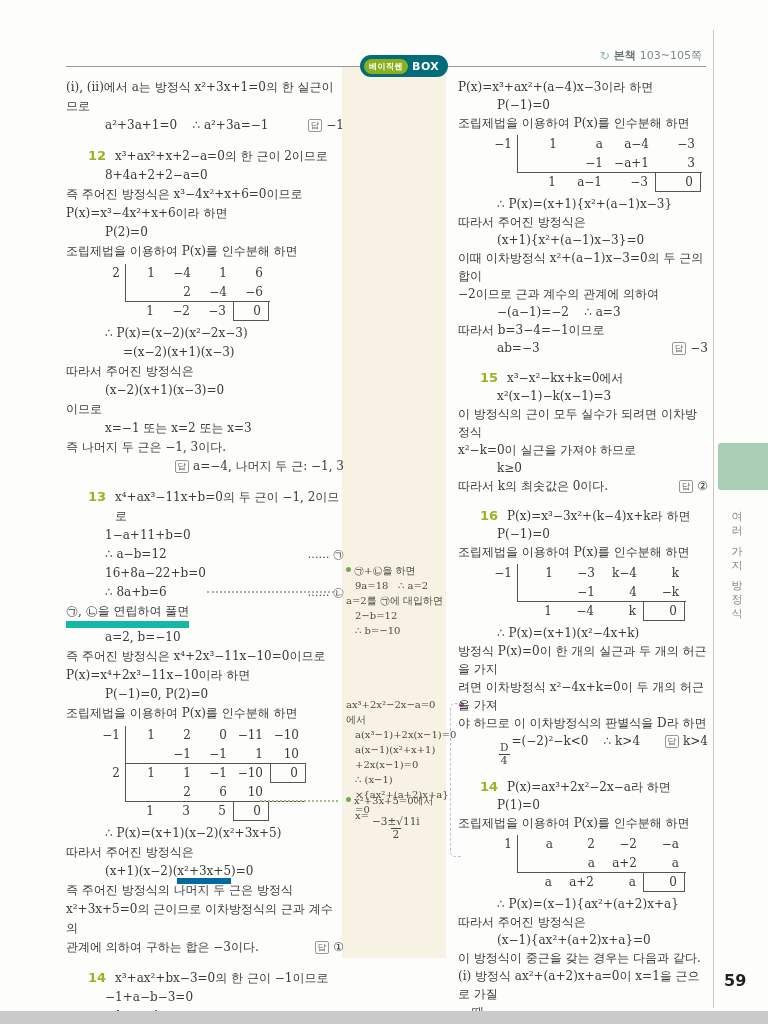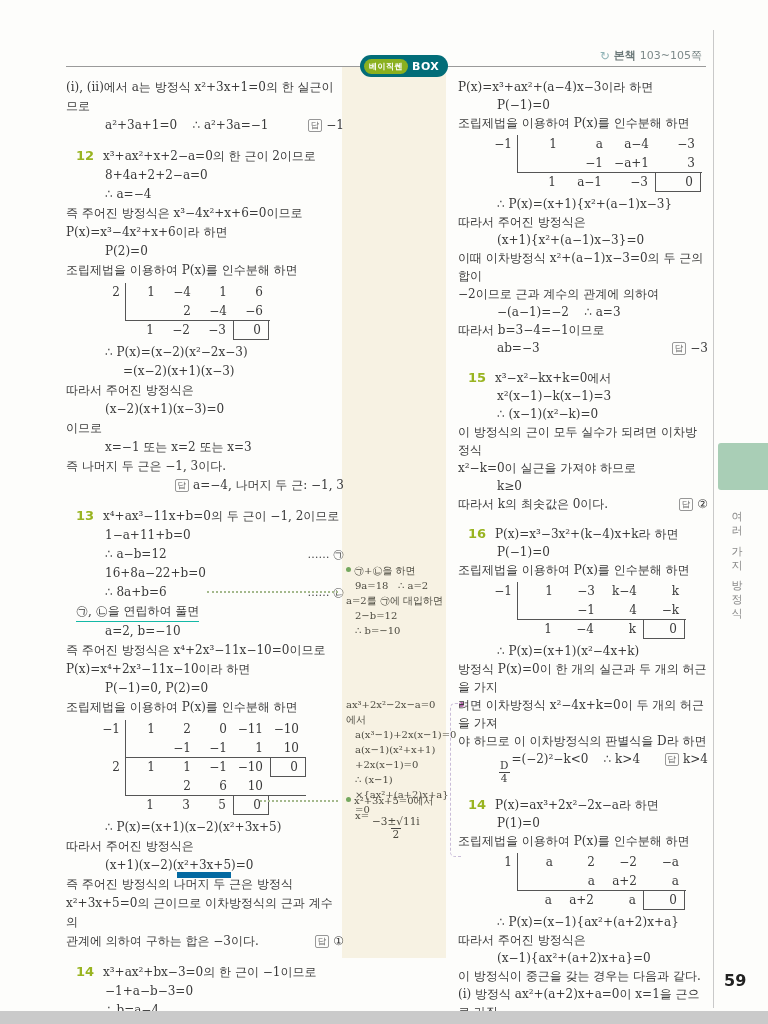--- a/index.html
+++ b/index.html
@@ -32,24 +32,24 @@
   .col{position:absolute;top:78px;font-size:12px;}
   #col-left{left:66px;width:278px;}
   #col-right{left:458px;width:250px;}
   .block{margin-bottom:12px;}
   .line{display:flex;align-items:baseline;line-height:19px;min-height:19px;}
   #col-right .line{line-height:18px;min-height:18px;}
   .ltext{white-space:pre-wrap;}
   .line.eq{margin-left:39px;}
   .line.eq2{margin-left:57px;}
   .line.ind1{margin-left:14px;}
-  .pnum{display:inline-block;min-width:27px;margin-left:10px;font:bold 13px "DejaVu Sans",sans-serif;
+  .pnum{display:inline-block;min-width:27px;margin-left:22px;font:bold 13px "DejaVu Sans",sans-serif;
         color:#99b421;flex:none;}
   .line.pfirst{margin-left:0;}
-  .ul{border-bottom:1px solid #14b8a6;margin-left:10px;}
+  .ul{border-bottom:7px solid #14b8a6;}
   .upart{border-bottom:6px solid #0369a1;}
   .rnote{margin-left:auto;font-size:11px;color:#4a4a4a;white-space:pre;}
   .ans{margin-left:auto;display:inline-flex;align-items:baseline;gap:4px;white-space:pre-wrap;}
   .abox{font:8.5px "DejaVu Sans",sans-serif;color:#666;border:1px solid #979797;border-radius:2px;
         padding:0 2px;line-height:11px;align-self:center;}
   
   .sdt{margin:3px 0 3px 28px;}
   .sdrow{display:flex;line-height:19px;height:19px;}
   .sddiv{width:26px;text-align:right;padding-right:5px;flex:none;}
   .sddiv.bar{border-right:1px solid #555;}
@@ -128,23 +128,20 @@
         </div>
       </div>
       <div class="block">
         <div class="line pfirst">
           <span class="pnum">12</span>
           <span class="ltext">x³+ax²+x+2−a=0의 한 근이 2이므로</span>
         </div>
         <div class="line eq">
           <span class="ltext">8+4a+2+2−a=0</span>
         </div>
-        <div class="line eq">
-          <span class="ltext">∴ a=−4</span>
-        </div>
         <div class="line ">
           <span class="ltext">즉 주어진 방정식은 x³−4x²+x+6=0이므로</span>
         </div>
         <div class="line ">
           <span class="ltext">P(x)=x³−4x²+x+6이라 하면</span>
         </div>
         <div class="line eq">
           <span class="ltext">P(2)=0</span>
         </div>
         <div class="line ">
@@ -397,23 +394,20 @@
         </div>
       </div>
       <div class="block">
         <div class="line pfirst">
           <span class="pnum">15</span>
           <span class="ltext">x³−x²−kx+k=0에서</span>
         </div>
         <div class="line eq">
           <span class="ltext">x²(x−1)−k(x−1)=3</span>
         </div>
-        <div class="line eq">
-          <span class="ltext">∴ (x−1)(x²−k)=0</span>
-        </div>
         <div class="line ">
           <span class="ltext">이 방정식의 근이 모두 실수가 되려면 이차방정식</span>
         </div>
         <div class="line ">
           <span class="ltext">x²−k=0이 실근을 가져야 하므로</span>
         </div>
         <div class="line eq">
           <span class="ltext">k≥0</span>
         </div>
         <div class="line ">

